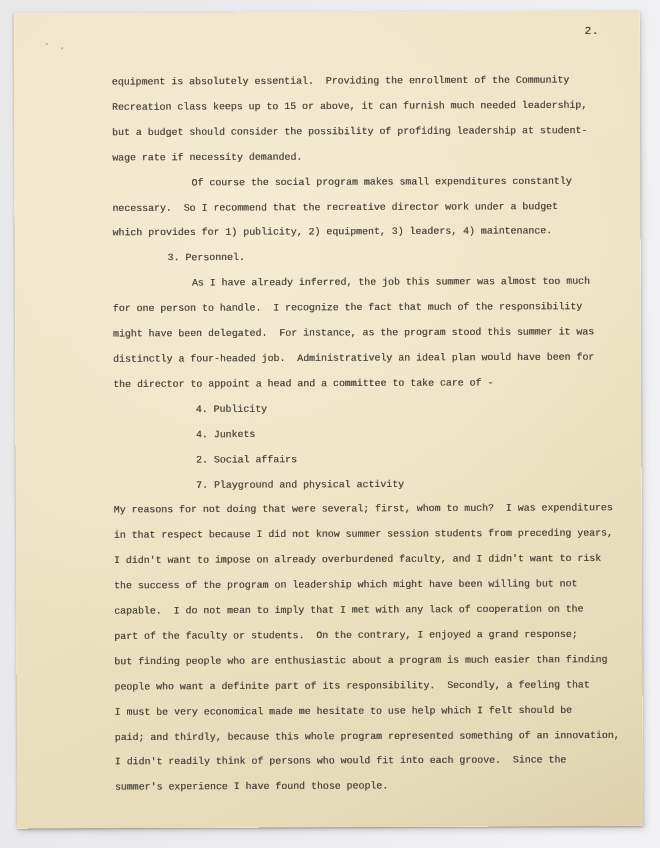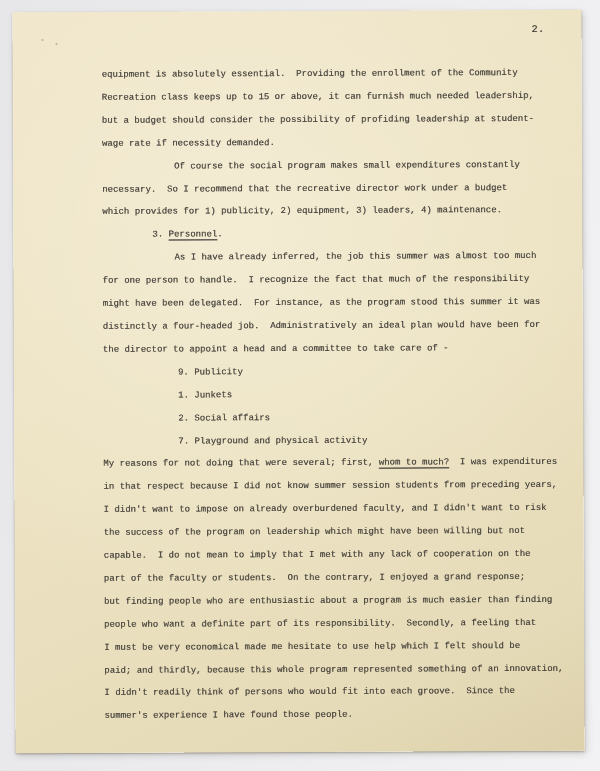--- a/index.html
+++ b/index.html
@@ -37,21 +37,20 @@
     line-height: 22.9px;
     color: #45403a;
     text-shadow: 0.35px 0 0 rgba(64,59,52,0.5);
   }
   .doc-line { white-space: pre; }
   .indent-none    { padding-left: 0; }
   .indent-para    { padding-left: 72px; }
   .indent-heading { padding-left: 50px; }
   .indent-list    { padding-left: 75px; }
   .u {
-    text-decoration: underline;
     text-underline-offset: 2.5px;
     text-decoration-thickness: 1px;
   }
   .speck {
     position: absolute;
     border-radius: 50%;
     background: rgba(100,88,60,0.35);
   }
   .speck-1 { left: 29px; top: 27px; width: 2px; height: 2px; }
   .speck-2 { left: 43px; top: 31px; width: 1.5px; height: 1.5px; }
@@ -72,22 +71,22 @@
       <div class="doc-line indent-none"><span>wage rate if necessity demanded.</span></div>
       <div class="doc-line indent-para"><span>Of course the social program makes small expenditures constantly</span></div>
       <div class="doc-line indent-none"><span>necessary.  So I recommend that the recreative director work under a budget</span></div>
       <div class="doc-line indent-none"><span>which provides for 1) publicity, 2) equipment, 3) leaders, 4) maintenance.</span></div>
       <div class="doc-line indent-heading"><span>3. </span><span class="u">Personnel</span><span>.</span></div>
       <div class="doc-line indent-para"><span>As I have already inferred, the job this summer was almost too much</span></div>
       <div class="doc-line indent-none"><span>for one person to handle.  I recognize the fact that much of the responsibility</span></div>
       <div class="doc-line indent-none"><span>might have been delegated.  For instance, as the program stood this summer it was</span></div>
       <div class="doc-line indent-none"><span>distinctly a four-headed job.  Administratively an ideal plan would have been for</span></div>
       <div class="doc-line indent-none"><span>the director to appoint a head and a committee to take care of -</span></div>
-      <div class="doc-line indent-list"><span>9. Publicity</span></div>
-      <div class="doc-line indent-list"><span>1. Junkets</span></div>
+      <div class="doc-line indent-list"><span>4. Publicity</span></div>
+      <div class="doc-line indent-list"><span>4. Junkets</span></div>
       <div class="doc-line indent-list"><span>2. Social affairs</span></div>
       <div class="doc-line indent-list"><span>7. Playground and physical activity</span></div>
       <div class="doc-line indent-none"><span>My reasons for not doing that were several; first, </span><span class="u">whom to much?</span><span>  I was expenditures</span></div>
       <div class="doc-line indent-none"><span>in that respect because I did not know summer session students from preceding years,</span></div>
       <div class="doc-line indent-none"><span>I didn't want to impose on already overburdened faculty, and I didn't want to risk</span></div>
       <div class="doc-line indent-none"><span>the success of the program on leadership which might have been willing but not</span></div>
       <div class="doc-line indent-none"><span>capable.  I do not mean to imply that I met with any lack of cooperation on the</span></div>
       <div class="doc-line indent-none"><span>part of the faculty or students.  On the contrary, I enjoyed a grand response;</span></div>
       <div class="doc-line indent-none"><span>but finding people who are enthusiastic about a program is much easier than finding</span></div>
       <div class="doc-line indent-none"><span>people who want a definite part of its responsibility.  Secondly, a feeling that</span></div>

